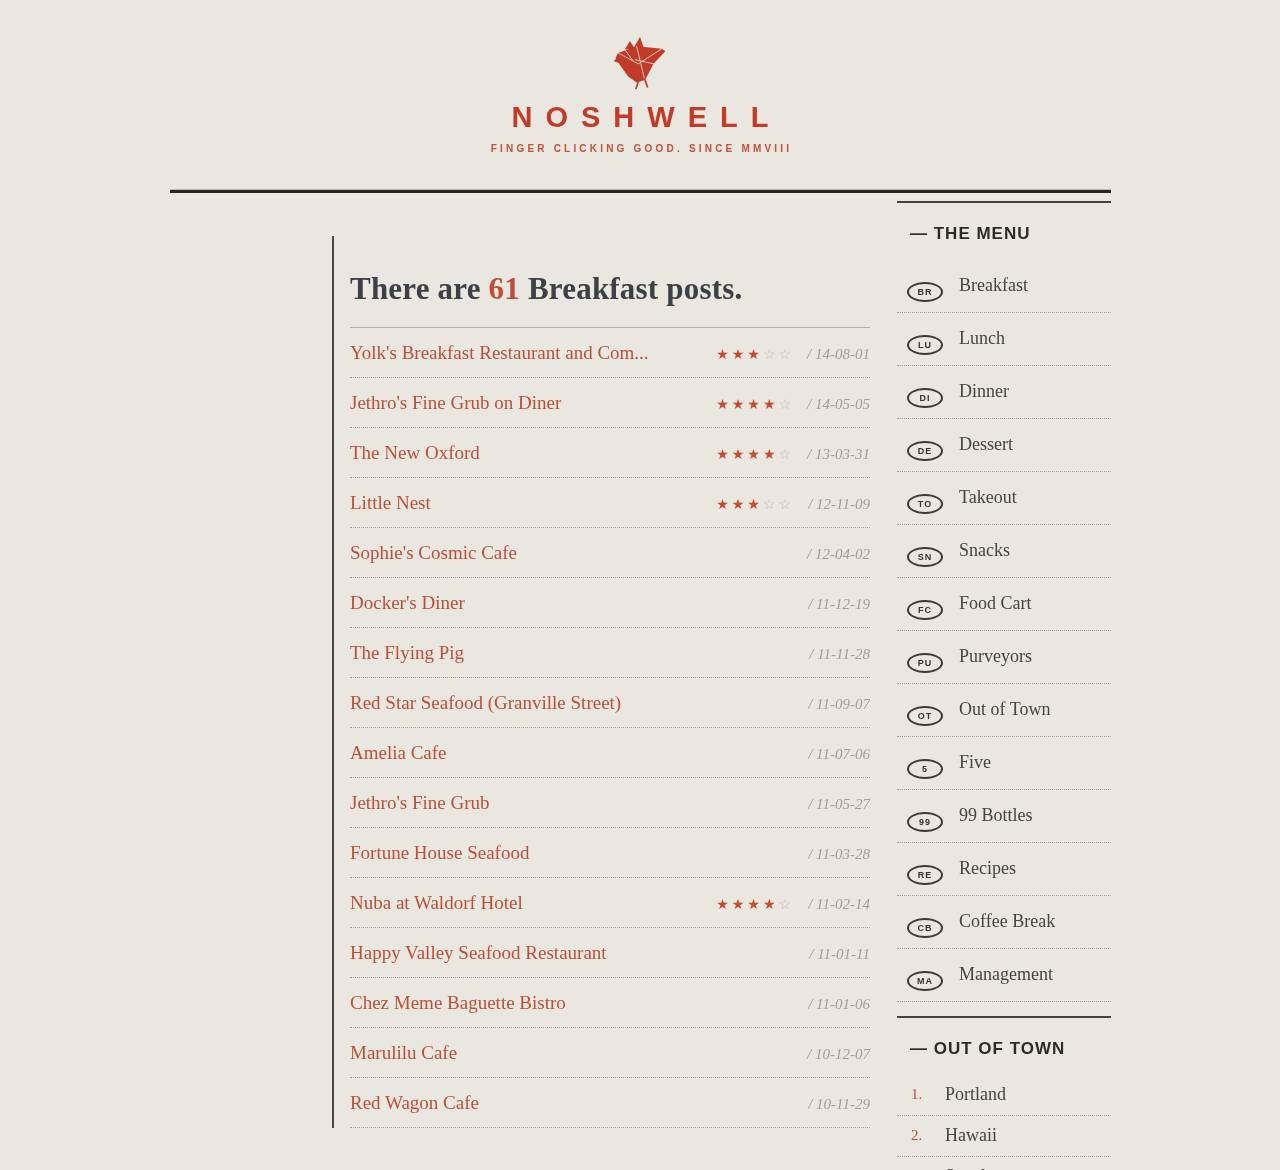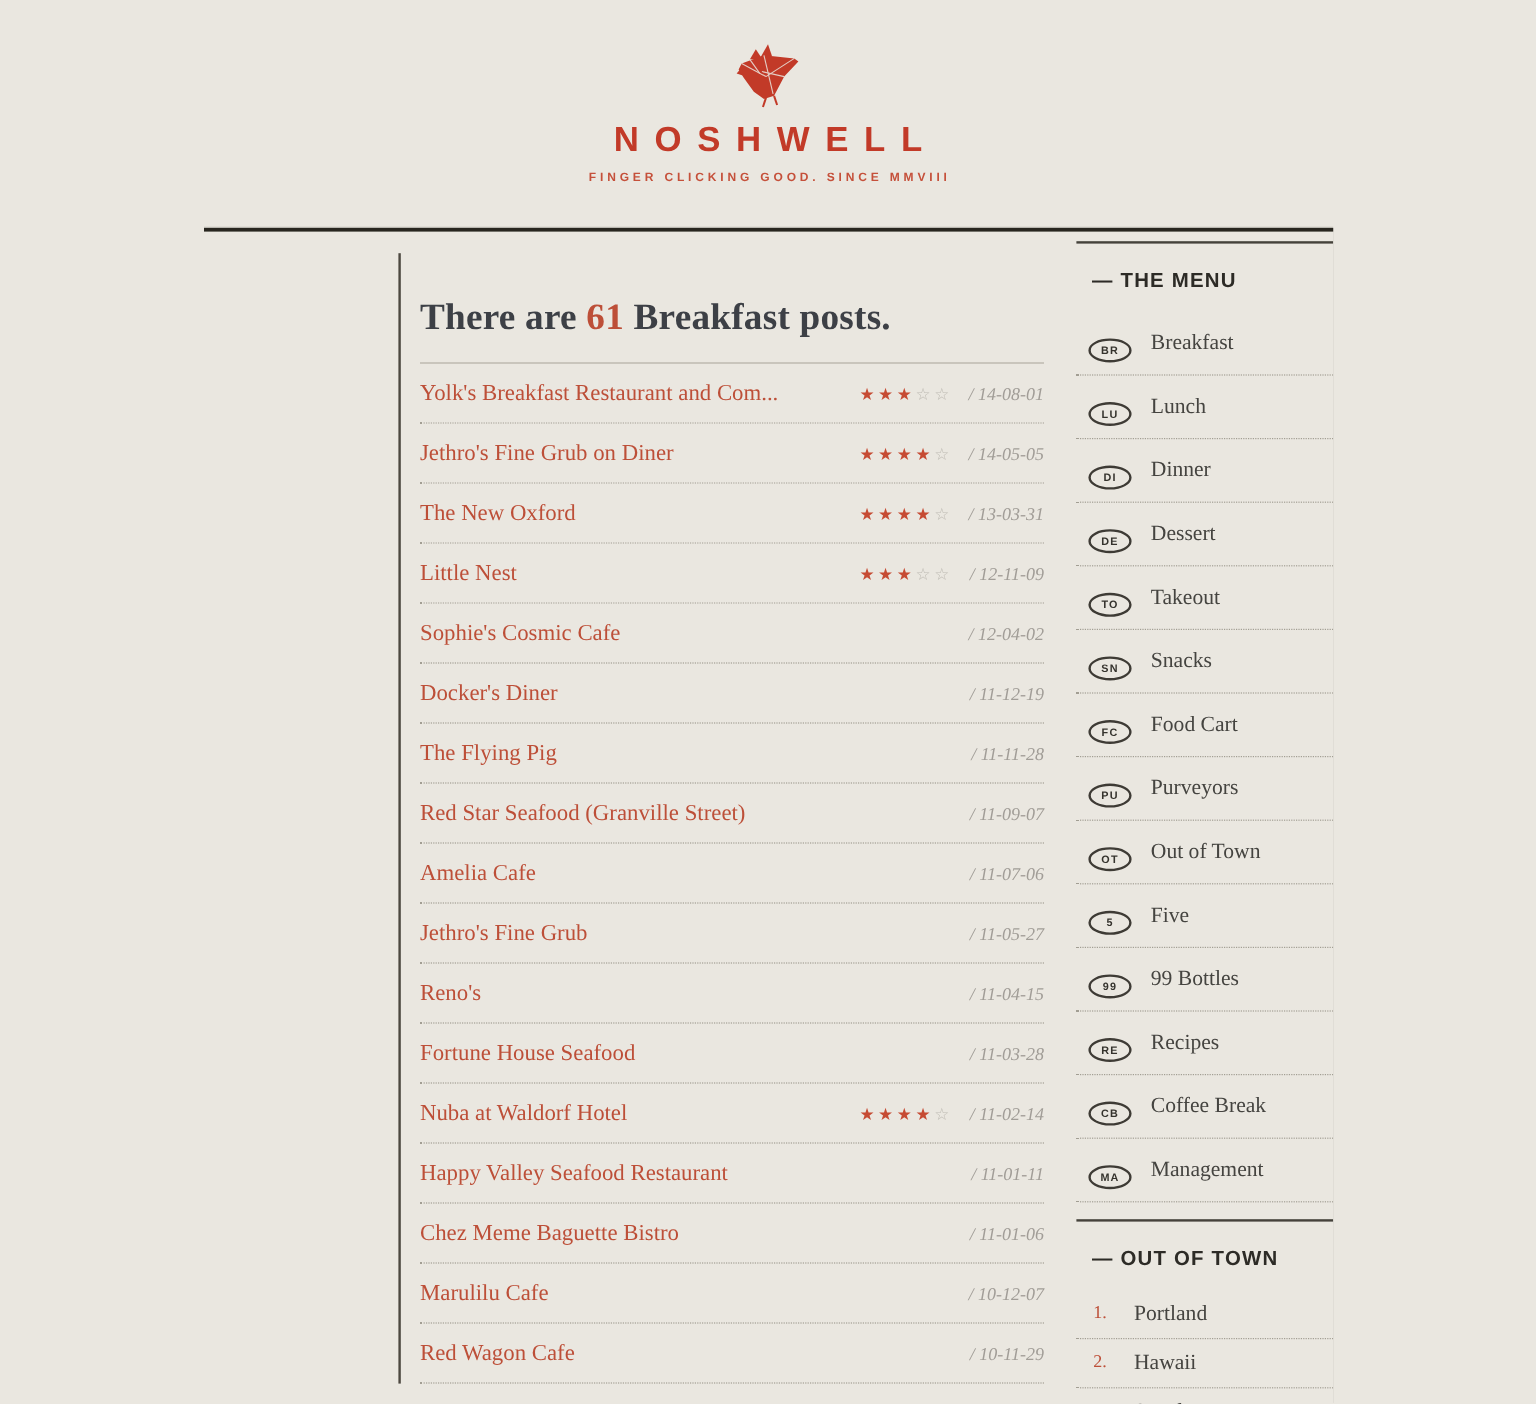--- a/index.html
+++ b/index.html
@@ -209,25 +209,20 @@
           <span class="stars"></span>
           <span class="post-date">/ 11-07-06</span>
         </li>
 
         <li class="post-row">
           <a class="post-title">Jethro's Fine Grub</a>
           <span class="stars"></span>
           <span class="post-date">/ 11-05-27</span>
         </li>
 
-        <li class="post-row">
-          <a class="post-title">Reno's</a>
-          <span class="stars"></span>
-          <span class="post-date">/ 11-04-15</span>
-        </li>
 
         <li class="post-row">
           <a class="post-title">Fortune House Seafood</a>
           <span class="stars"></span>
           <span class="post-date">/ 11-03-28</span>
         </li>
 
         <li class="post-row">
           <a class="post-title">Nuba at Waldorf Hotel</a>
           <span class="stars"><span class="star filled">★</span><span class="star filled">★</span><span class="star filled">★</span><span class="star filled">★</span><span class="star empty">☆</span></span>

